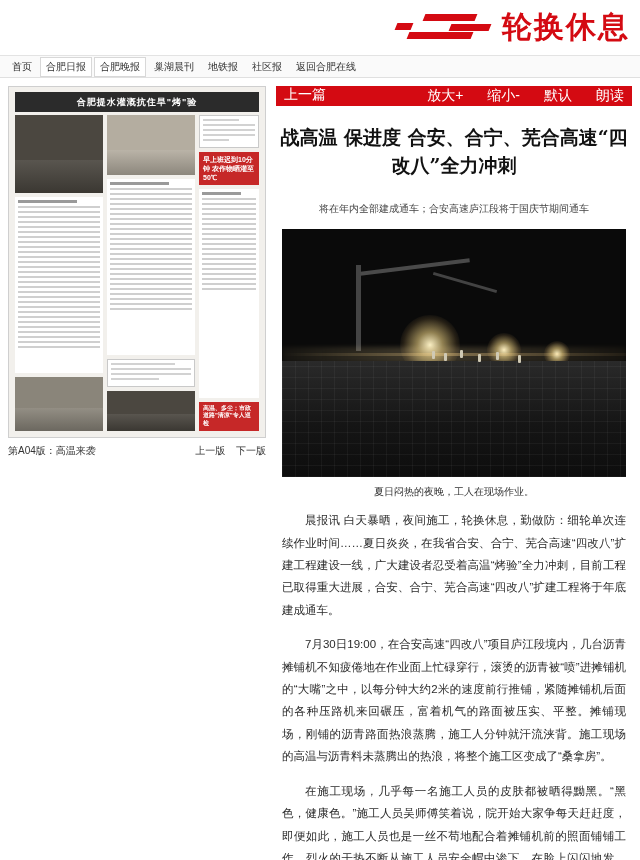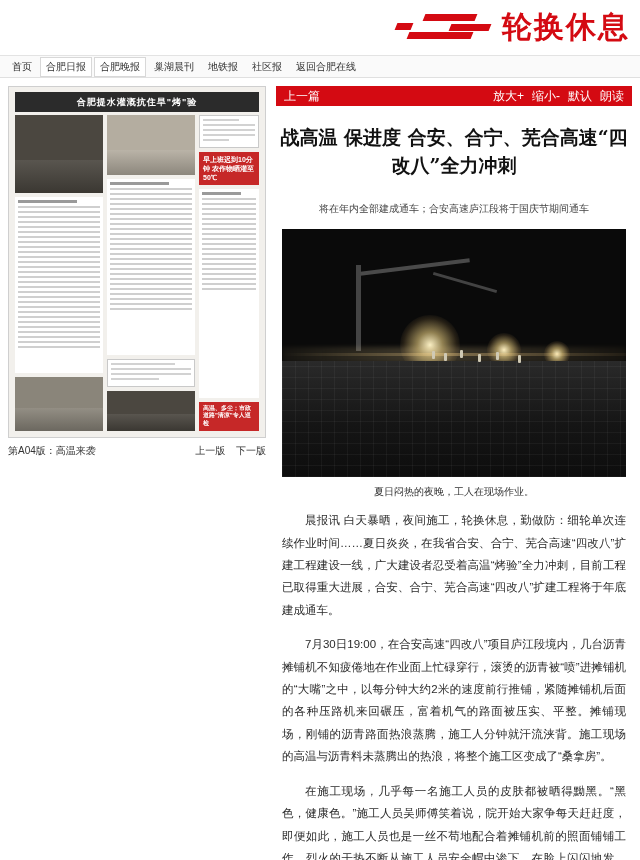--- a/index.html
+++ b/index.html
@@ -148,28 +148,27 @@
   }
   .page-meta a { color: #333; text-decoration: none; margin-left: 8px; }
 
   
   .right { flex: 1 1 auto; min-width: 0; }
 
   .toolbar {
     height: 20px;
     background: #d40a12;
     display: flex;
-    align-items: center;
     justify-content: space-between;
-    padding: 10px 8px;
+    padding: 0 8px;
     color: #fff;
-    font-size: 12px;
+    font-size: 14px;
   }
   .toolbar .prev { color: #fff; text-decoration: none; }
-  .toolbar .tools { display: flex; gap: 8px; align-items: center; }
+  .toolbar .tools { display: flex; gap: 24px; align-items: center; }
   .toolbar .tools a { color: #fff; text-decoration: none; }
 
   .headline {
     font-family: "DejaVu Serif", serif;
     font-size: 19px;
     line-height: 1.45;
     font-weight: bold;
     color: #111;
     margin: 18px 4px 22px 4px;
     text-align: center;

